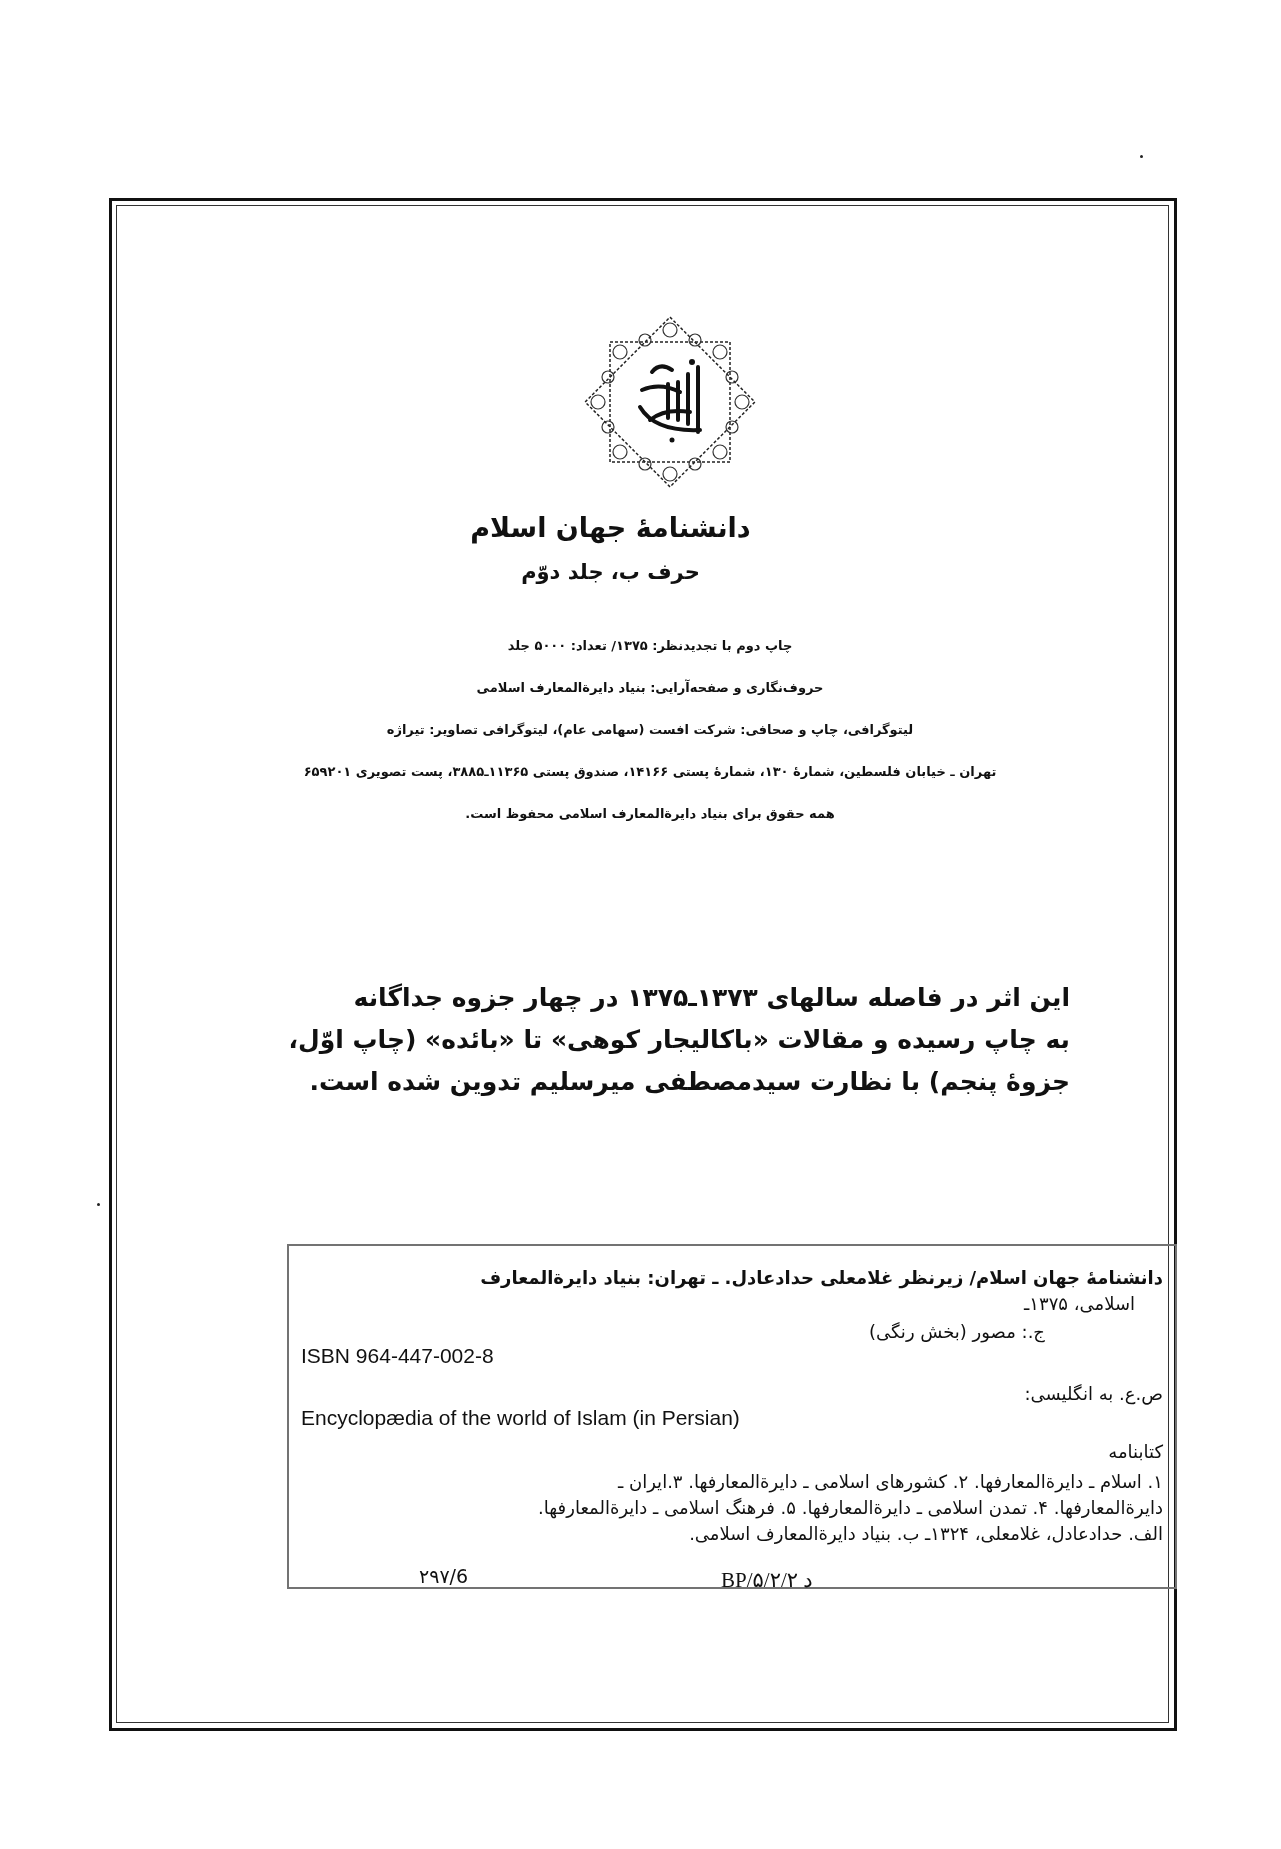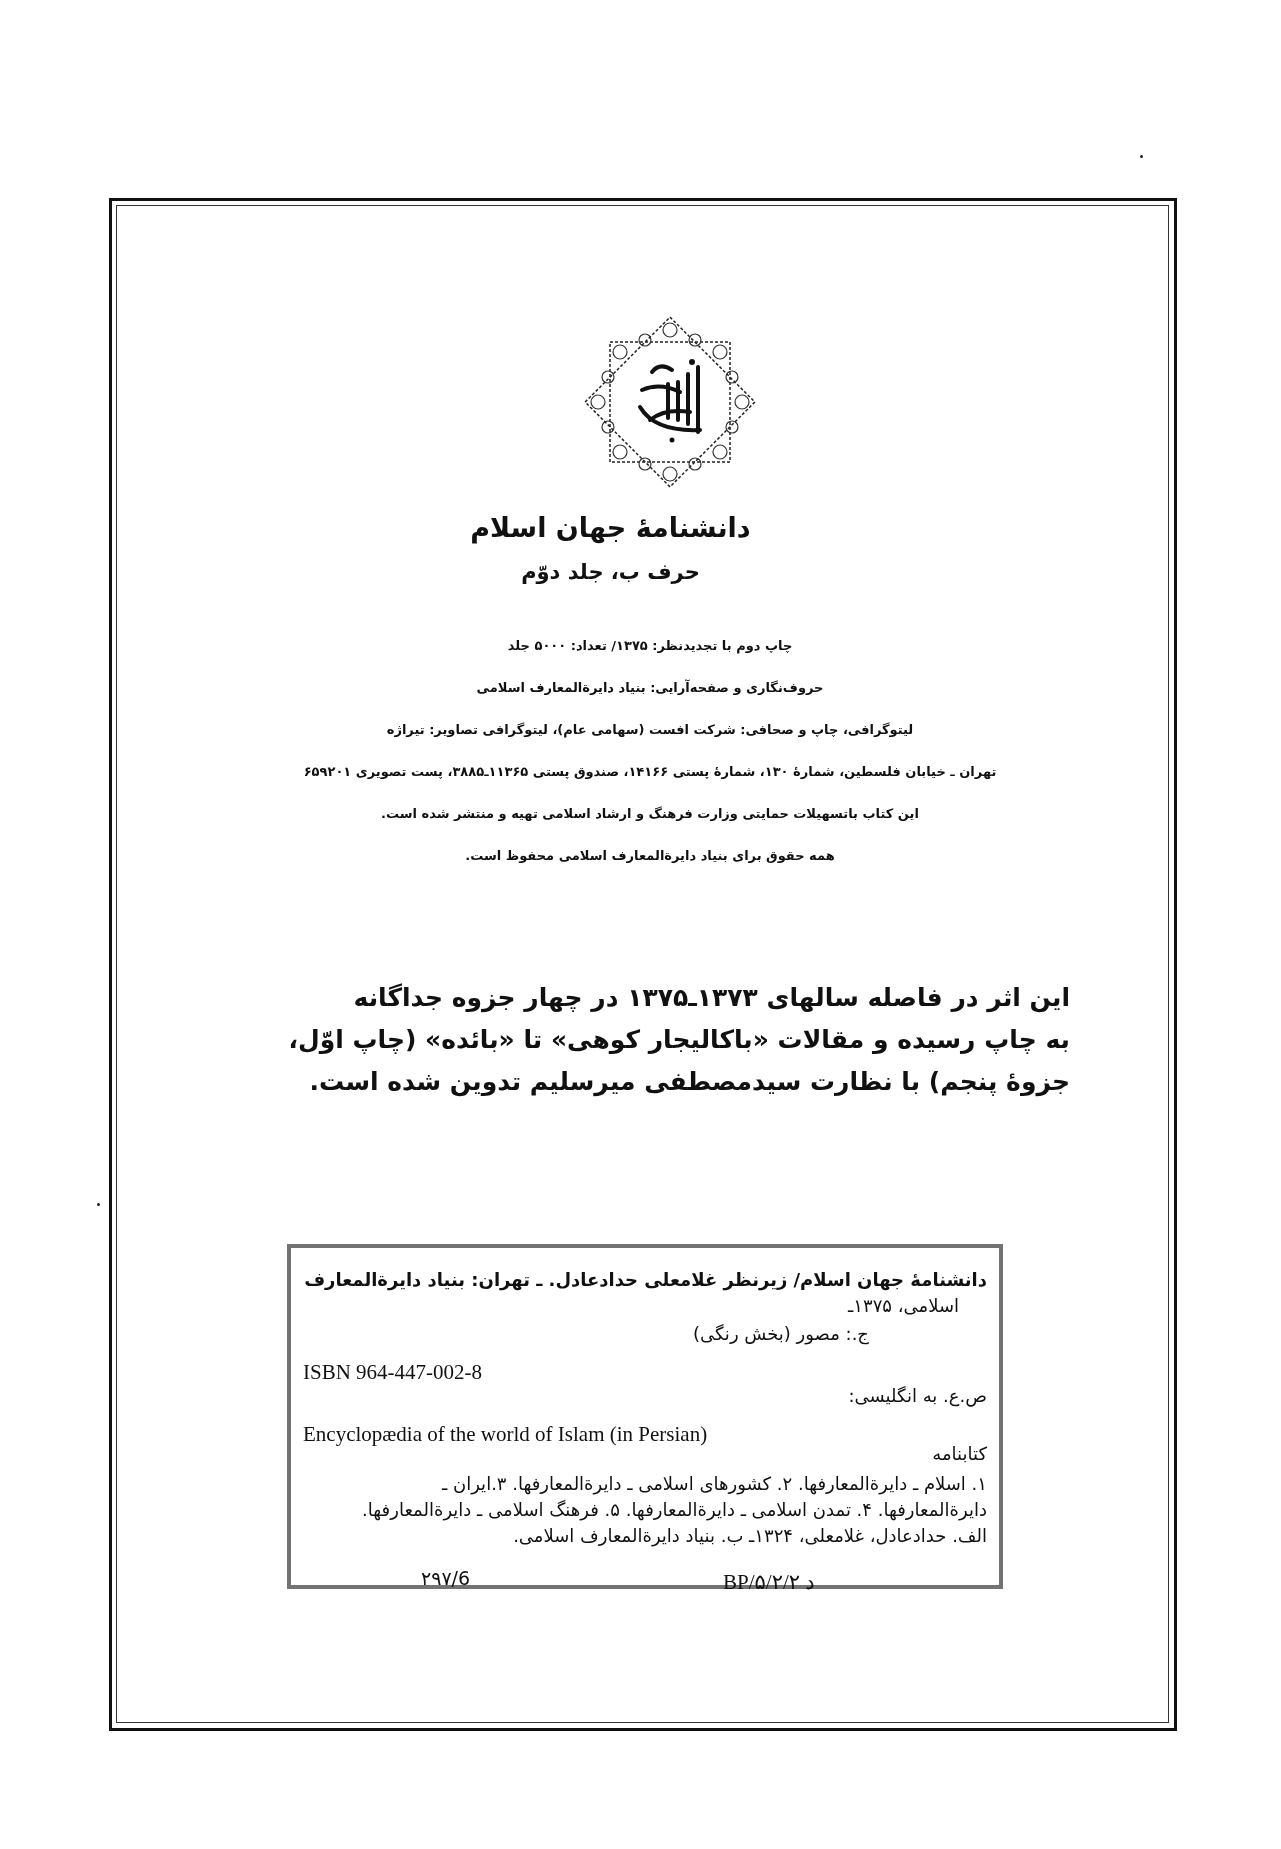--- a/index.html
+++ b/index.html
@@ -88,37 +88,36 @@
       font-weight: bold;
       line-height: 42px;
       text-align: right;
     }
     .note .line { display: block; white-space: nowrap; }
 
     .catalog-box {
       position: absolute;
       left: 287px;
       top: 1244px;
-      width: 716px;
+      width: 890px;
       height: 345px;
-      border: 4px solid #737373;
+      border: 2px solid #737373;
       box-sizing: border-box;
     }
     .cat {
       position: absolute;
       white-space: nowrap;
       font-size: 18px;
       line-height: 24px;
     }
     .cat.rtl { direction: rtl; text-align: right; }
     .cat.ltr {
       direction: ltr; text-align: left;
-      font-family: Liberation Serif, serif;
+      font-family: Liberation Sans, sans-serif;
       font-size: 21px;
-      margin-top: 14px;
     }
     .cat-main-1 { right: 12px; top: 20px; font-weight: bold; }
     .cat-main-2 { right: 40px; top: 46px; }
     .cat-illus  { right: 130px; top: 74px; }
     .cat-isbn   { left: 12px; top: 98px; }
     .cat-eng-label { right: 12px; top: 136px; }
     .cat-eng-title { left: 12px; top: 160px; }
     .cat-biblio { right: 12px; top: 194px; }
     .cat-subj-1 { right: 12px; top: 224px; }
     .cat-subj-2 { right: 12px; top: 250px; }
@@ -181,21 +180,20 @@
 </div>
 
 <div class="rtl-block title">دانشنامهٔ جهان اسلام</div>
 <div class="rtl-block subtitle">حرف ب، جلد دوّم</div>
 
 <div class="rtl-block info">
   <span class="line">چاپ دوم با تجدیدنظر: ۱۳۷۵/ تعداد: ۵۰۰۰ جلد</span>
   <span class="line">حروف‌نگاری و صفحه‌آرایی: بنیاد دایرةالمعارف اسلامی</span>
   <span class="line">لیتوگرافی، چاپ و صحافی: شرکت افست (سهامی عام)، لیتوگرافی تصاویر: تیراژه</span>
   <span class="line">تهران ـ خیابان فلسطین، شمارهٔ ۱۳۰، شمارهٔ پستی ۱۴۱۶۶، صندوق پستی ۱۱۳۶۵ـ۳۸۸۵، پست تصویری ۶۵۹۲۰۱</span>
-  <span class="line">این کتاب باتسهیلات حمایتی وزارت فرهنگ و ارشاد اسلامی تهیه و منتشر شده است.</span>
   <span class="line">همه حقوق برای بنیاد دایرةالمعارف اسلامی محفوظ است.</span>
 </div>
 
 <div class="rtl-block note">
   <span class="line">این اثر در فاصله سالهای ۱۳۷۳ـ۱۳۷۵ در چهار جزوه جداگانه</span>
   <span class="line">به چاپ رسیده و مقالات «باکالیجار کوهی» تا «بائده» (چاپ اوّل،</span>
   <span class="line">جزوهٔ پنجم) با نظارت سیدمصطفی میرسلیم تدوین شده است.</span>
 </div>
 
 <div class="catalog-box">

